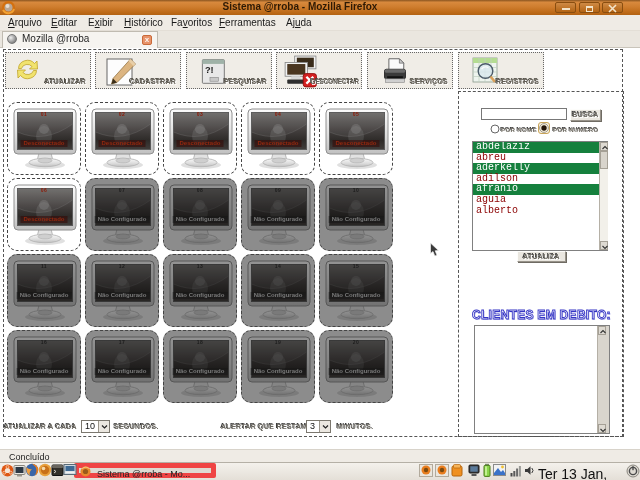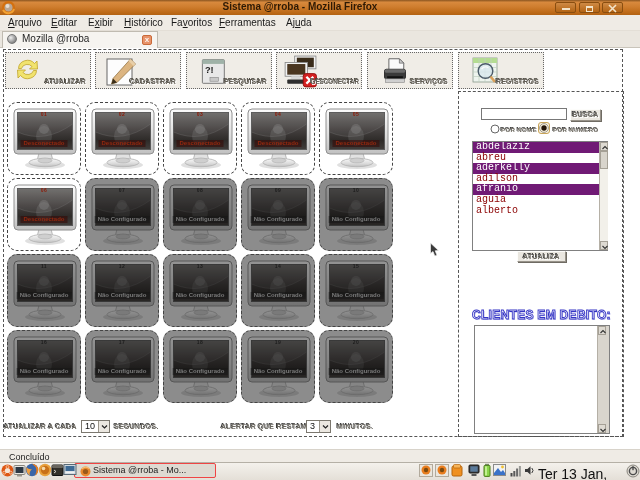--- a/index.html
+++ b/index.html
@@ -41,27 +41,27 @@
 .stencil{font-size:7px;font-weight:bold;color:#6a675f;letter-spacing:.3px;text-shadow:1px 1px 0 #ffffff,-1px -1px 0 #3a3a3a}
 .selbox{height:13px;background:#fff;border:1px solid #7b776e;font-size:9px;color:#111;padding-left:3px;line-height:11px}
 .selarrow{position:absolute;right:0;top:0;width:11px;height:11px;background:#ebe7e0;border-left:1px solid #9a958b;text-align:center;font-size:6px;line-height:11px;color:#333}
 
 #rpanel{left:458px;top:43px;width:166px;height:346px;border:1px dashed #555}
 .bluetxt{font-weight:bold;color:#eeeefc;-webkit-text-stroke:0.85px #3434c4;letter-spacing:.5px;text-shadow:1px 1px 0 rgba(60,60,200,.35)}
 .redrow{height:10.6px;font-family:"Liberation Mono",monospace;font-size:10px;line-height:10.6px;padding-left:3px;margin-right:8px}
 .sbar{position:absolute;right:0;top:0;width:9px;background:#f2f0ea;border-left:1px solid #b5b0a6}
 .sarr{position:absolute;left:0;width:8px;height:9px;background:#dedad2;border:1px solid #a5a096;font-size:5px;line-height:7px;text-align:center;color:#333}
 .sthumb{position:absolute;left:0;width:8px;background:#d8d4cc;border:1px solid #a5a096}
-.r1{background:#701a75;color:#fff}
+.r1{background:#15803d;color:#fff}
 .r0{background:#fff;color:#8b0000}
 .btn3d{background:#eae7e0;border:1px solid #98938a;border-top-color:#fdfdfb;border-left-color:#fdfdfb;box-shadow:1px 1px 0 #6f6b63}
 
 #statusbar{left:0;top:449px;width:640px;height:13px;background:#efebe5;border-top:1px solid #d8d3ca;font-size:9px;color:#222}
 #taskbar{left:0;top:462px;width:640px;height:18px;background:linear-gradient(180deg,#f4f1ec,#e4dfd7);border-top:1px solid #b5b0a6}
-#taskbtn{left:74px;top:463px;width:142px;height:15px;background:#dedad2;border:1px solid #ef4444;border-radius:2px;font-size:9px;color:#222}
+#taskbtn{left:74px;top:463px;width:142px;height:15px;background:#dedad2;border:5px solid #ef4444;border-radius:2px;font-size:9px;color:#222}
 </style></head>
 <body>
 <div id="root">
 <svg width="0" height="0" style="position:absolute">
       <defs>
 <linearGradient id="bz" x1="0" y1="0" x2="0" y2="1">
           <stop offset="0" stop-color="#fbfbfb"></stop>
           <stop offset=".6" stop-color="#dcdcdc"></stop>
           <stop offset="1" stop-color="#c0c0c0"></stop>
         </linearGradient>

